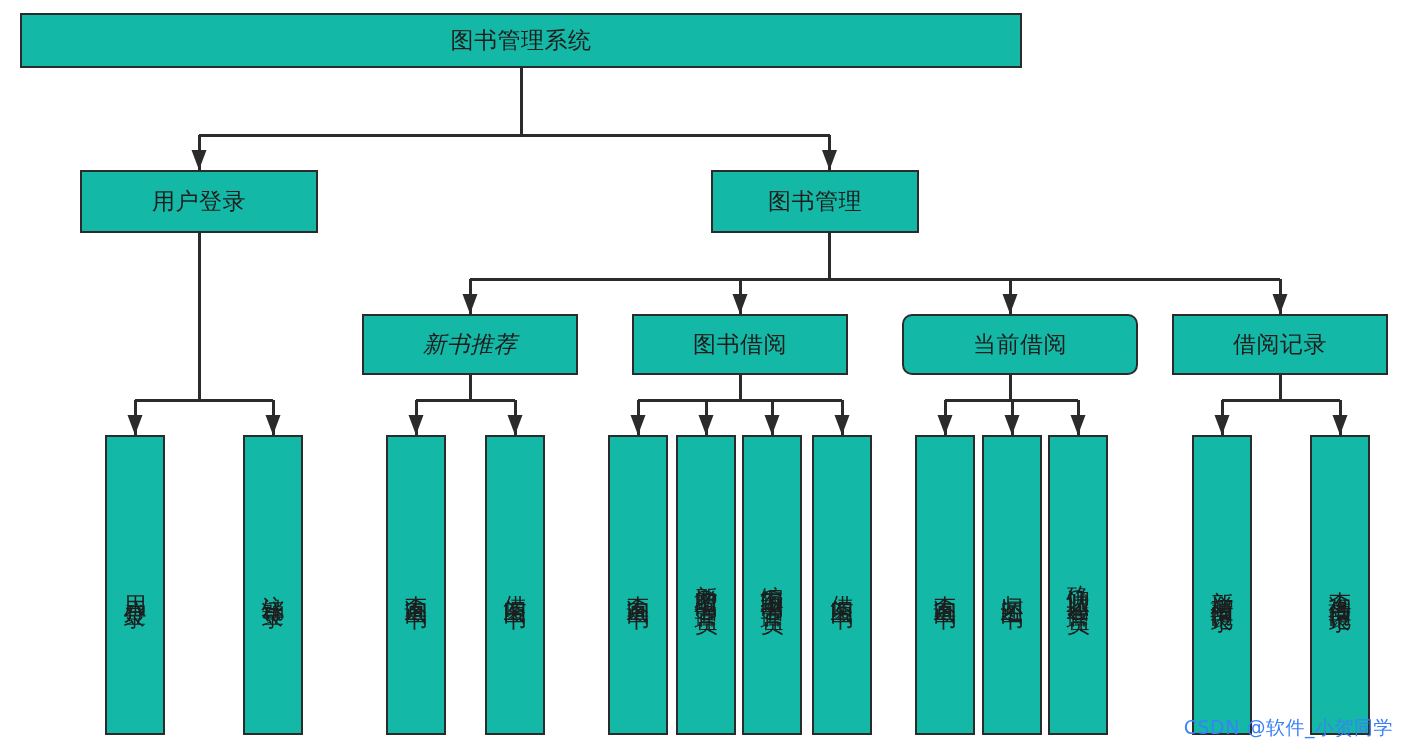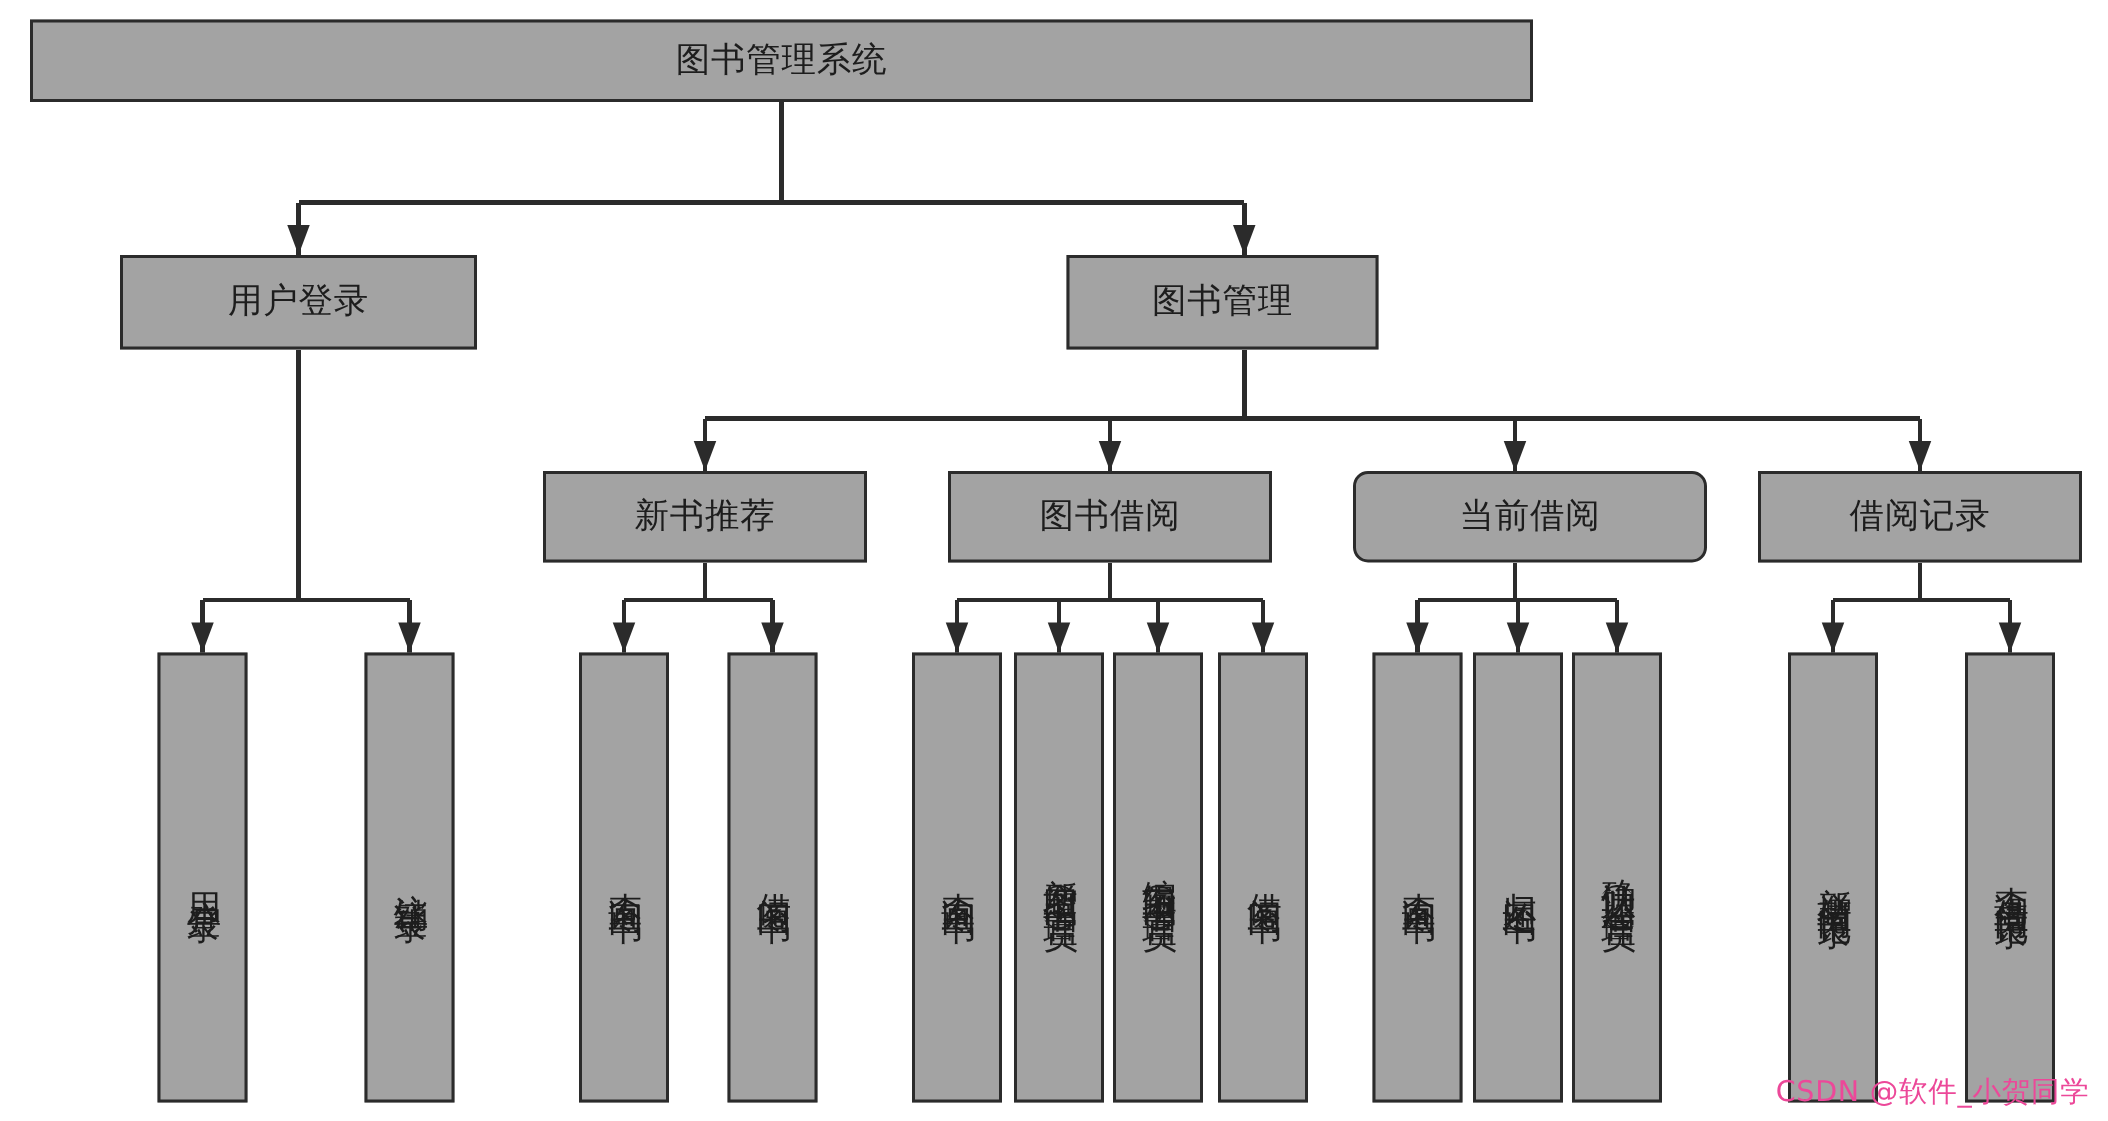--- a/index.html
+++ b/index.html
@@ -23,21 +23,21 @@
     position: absolute;
     left: 0;
     top: 0;
     width: 1405px;
     height: 747px;
   }
   .node-box {
     position: absolute;
     box-sizing: border-box;
     border: 2.5px solid #2b2b2b;
-    background: #a3a3a3;
+    background: #14b8a6;
     display: flex;
     align-items: center;
     justify-content: center;
     overflow: hidden;
   }
   .node-label-h {
     font-size: 23px;
     color: #1d1d1d;
     line-height: 1.1;
     white-space: nowrap;
@@ -50,21 +50,21 @@
     text-orientation: upright;
     letter-spacing: 4px;
     line-height: 1.0;
     white-space: nowrap;
   }
   .watermark {
     position: absolute;
     right: 12px;
     bottom: 6px;
     font-size: 19px;
-    color: #ec4899;
+    color: #3b82f6;
     white-space: nowrap;
     letter-spacing: 0.5px;
     pointer-events: none;
   }
 </style>
 </head>
 <body>
 
 <div id="diagram-root">
 
@@ -126,21 +126,21 @@
   <div id="node-layer">
       <div class="node-box" style="left: 20px; top: 13px; width: 1002px; height: 55px;">
         <span class="node-label-h">图书管理系统</span>
       </div>
       <div class="node-box" style="left: 80px; top: 170px; width: 238px; height: 63px;">
         <span class="node-label-h">用户登录</span>
       </div>
       <div class="node-box" style="left: 711px; top: 170px; width: 208px; height: 63px;">
         <span class="node-label-h">图书管理</span>
       </div>
-      <div class="node-box" style="left: 362px; top: 314px; width: 216px; height: 61px;">
+      <div class="node-box" style="left: 362px; top: 314px; width: 216px; height: 61px; font-style: italic;">
         <span class="node-label-h">新书推荐</span>
       </div>
       <div class="node-box" style="left: 632px; top: 314px; width: 216px; height: 61px; align-items: center;">
         <span class="node-label-h">图书借阅</span>
       </div>
       <div class="node-box" style="left: 902px; top: 314px; width: 236px; height: 61px; border-radius: 10px;">
         <span class="node-label-h">当前借阅</span>
       </div>
       <div class="node-box" style="left: 1172px; top: 314px; width: 216px; height: 61px;">
         <span class="node-label-h">借阅记录</span>

